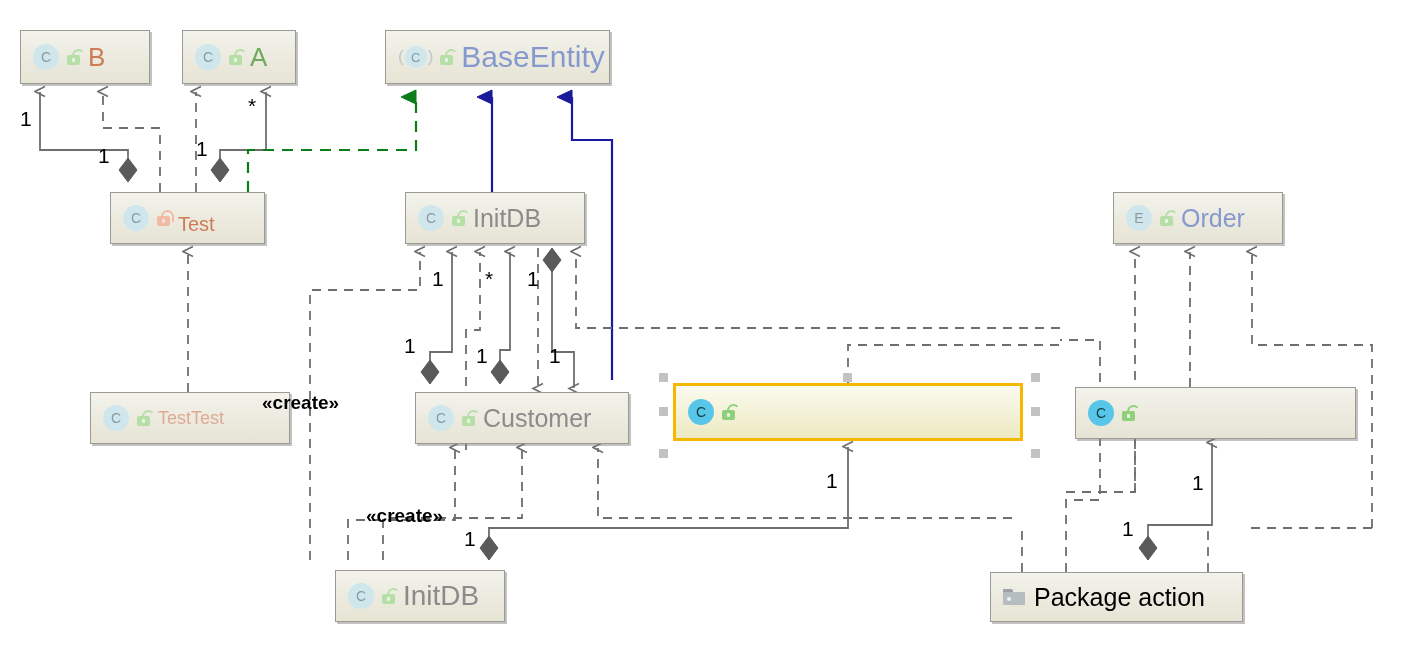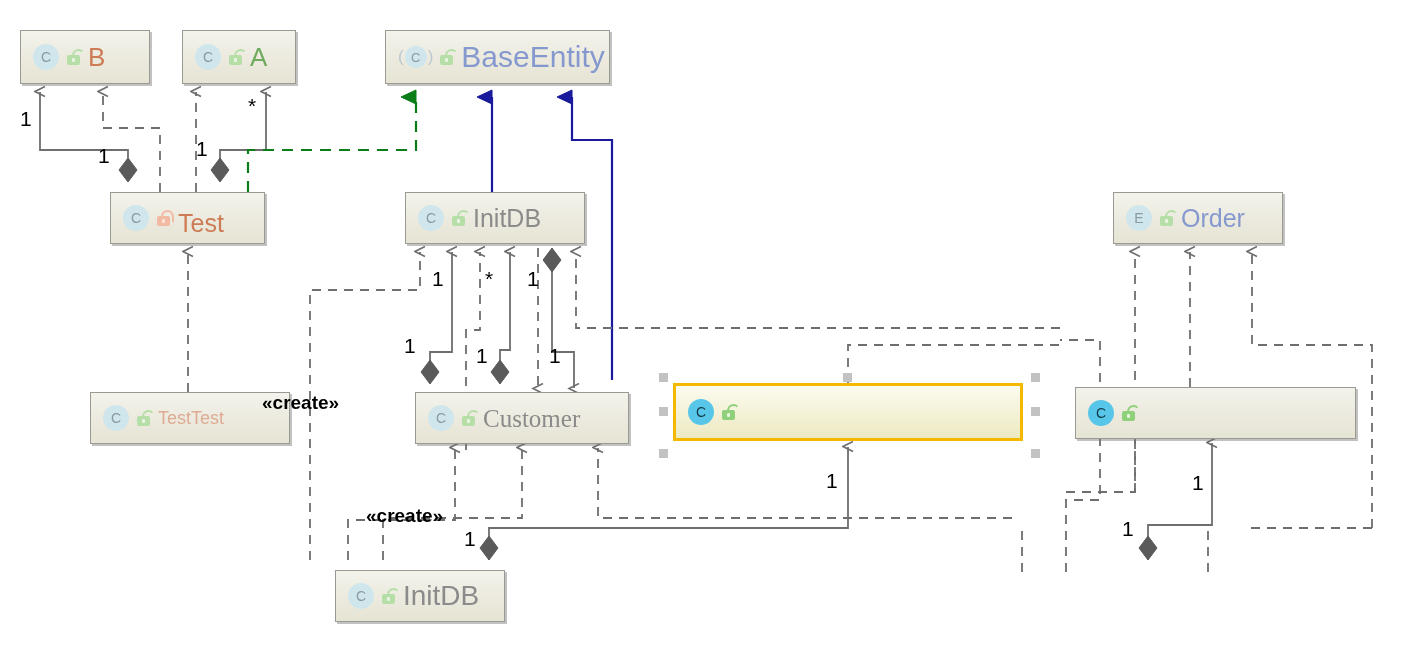--- a/index.html
+++ b/index.html
@@ -183,21 +183,21 @@
 
   <div class="node" style="left:110px;top:192px;width:155px;height:52px;">
     <span class="ic">
       <span class="badge faded">C</span>
     </span>
     <span class="lock salmon">
       <span class="shk"></span>
         <span class="body"></span>
         <span class="pin"></span>
       </span>
-    <span class="lbl" style="font-size:25px;color:#cd7c55;margin-top:11px;">Test</span>
+    <span class="lbl" style="font-size:20px;color:#cd7c55;margin-top:11px;">Test</span>
   </div>
 
   <div class="node" style="left:405px;top:192px;width:180px;height:52px;">
     <span class="ic">
       <span class="badge faded">C</span>
     </span>
     <span class="lock open green">
       <span class="shk"></span>
         <span class="body"></span>
         <span class="pin"></span>
@@ -231,21 +231,21 @@
 
   <div class="node" style="left:415px;top:392px;width:214px;height:52px;">
     <span class="ic">
       <span class="badge faded">C</span>
     </span>
     <span class="lock open green">
       <span class="shk"></span>
         <span class="body"></span>
         <span class="pin"></span>
       </span>
-    <span class="lbl" style="font-size:25px;color:#8b8b8b;font-family:Liberation Serif, serif;">Customer</span>
+    <span class="lbl" style="font-size:25px;color:#8b8b8b;">Customer</span>
   </div>
 
   <div class="node selected" style="left:673px;top:383px;width:350px;height:58px;">
     <span class="ic">
       <span class="badge solid">C</span>
     </span>
     <span class="lock open greenS">
       <span class="shk"></span>
         <span class="body"></span>
         <span class="pin"></span>
@@ -268,20 +268,28 @@
       <span class="badge faded">C</span>
     </span>
     <span class="lock open green">
       <span class="shk"></span>
         <span class="body"></span>
         <span class="pin"></span>
       </span>
     <span class="lbl" style="font-size:28px;color:#8b8b8b;">InitDB</span>
   </div>
 
+  <div class="node" style="left:990px;top:572px;width:253px;height:50px;">
+    <span class="folder">
+      <span class="tab"></span>
+        <span class="bd"></span>
+        <span class="dot"></span>
+      </span>
+    <span class="lbl" style="font-size:25px;color:#000;">Package action</span>
+  </div>
 
   <div class="handle" style="left:659px;top:373px;"></div>
   <div class="handle" style="left:843px;top:373px;"></div>
   <div class="handle" style="left:1031px;top:373px;"></div>
   <div class="handle" style="left:659px;top:407px;"></div>
   <div class="handle" style="left:1031px;top:407px;"></div>
   <div class="handle" style="left:659px;top:449px;"></div>
   <div class="handle" style="left:1031px;top:449px;"></div>
 
   <div class="stereo" style="left:262px;top:392px;">«create»</div>

